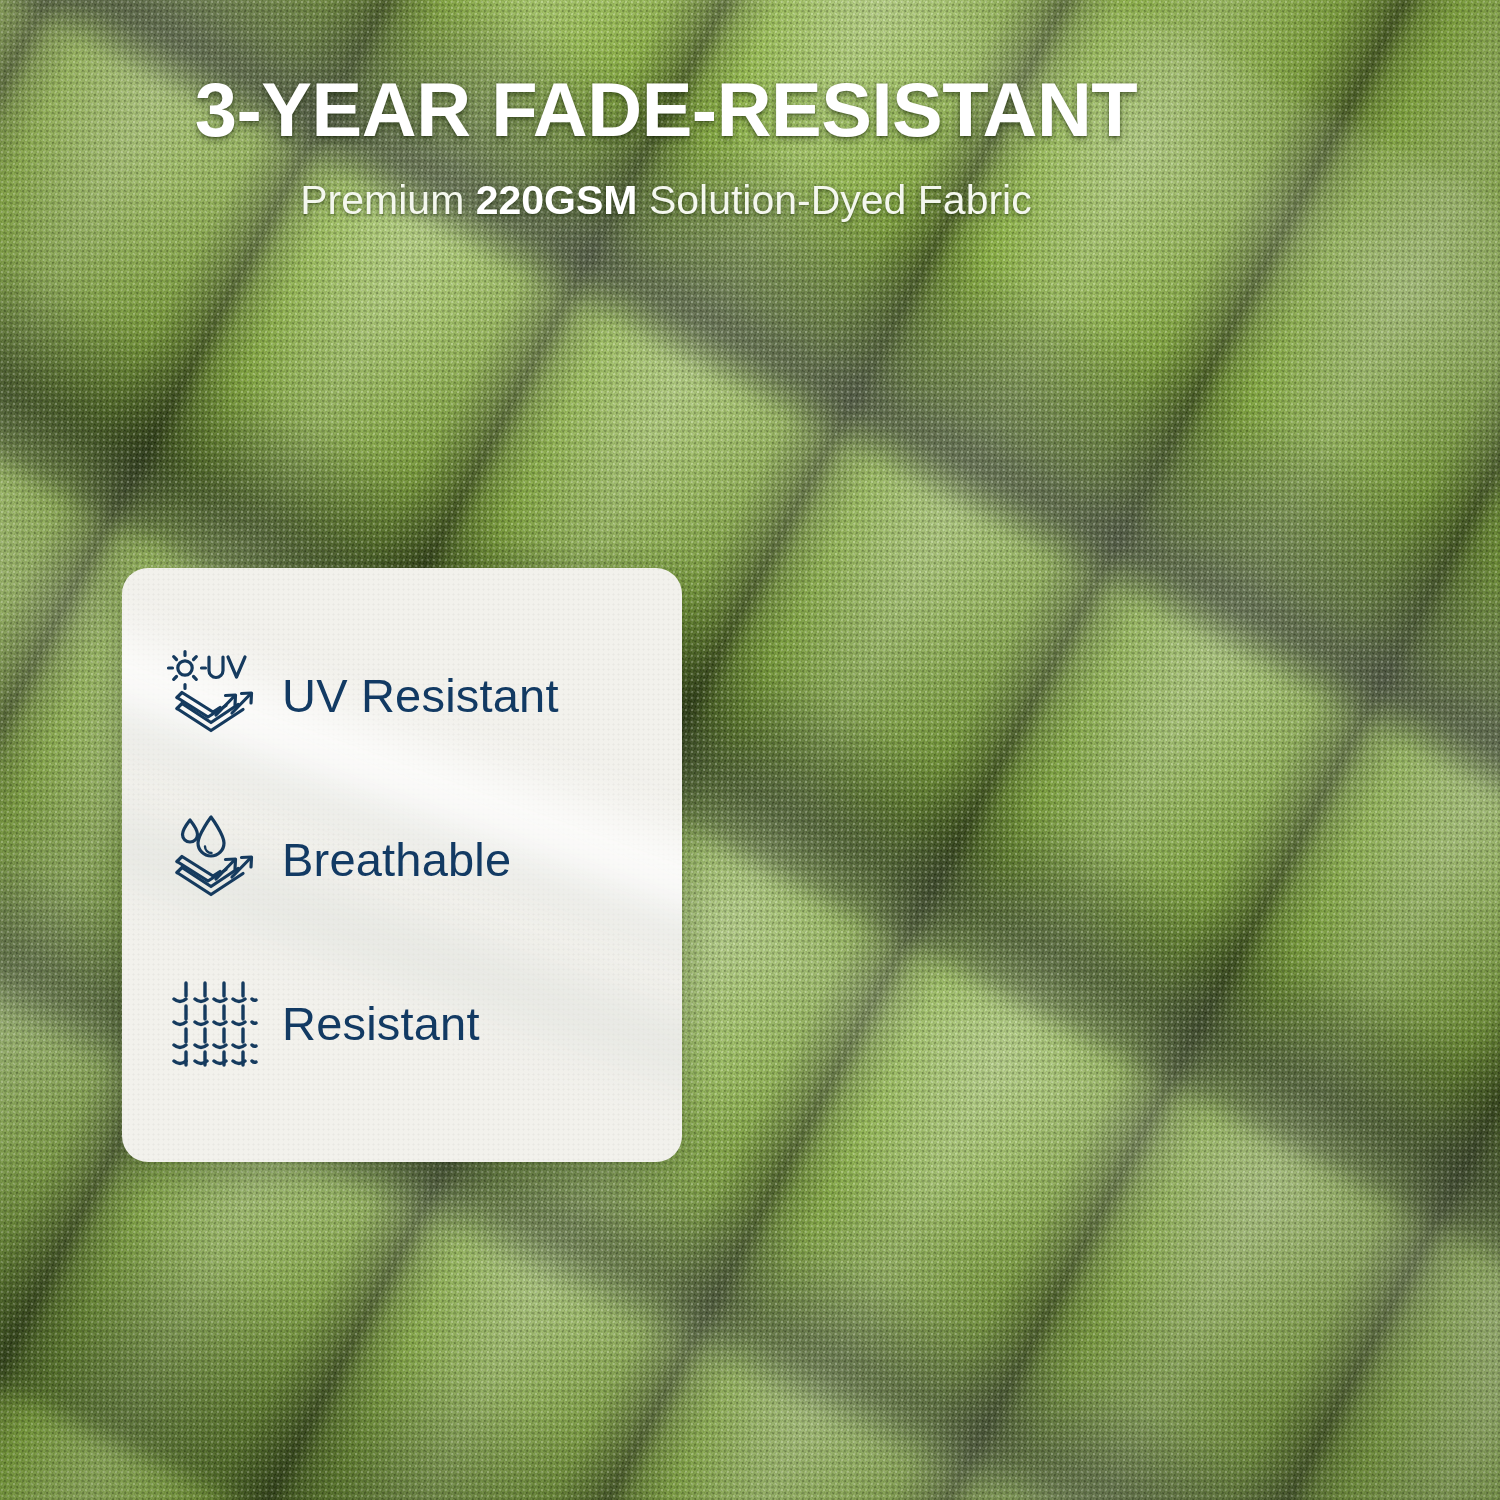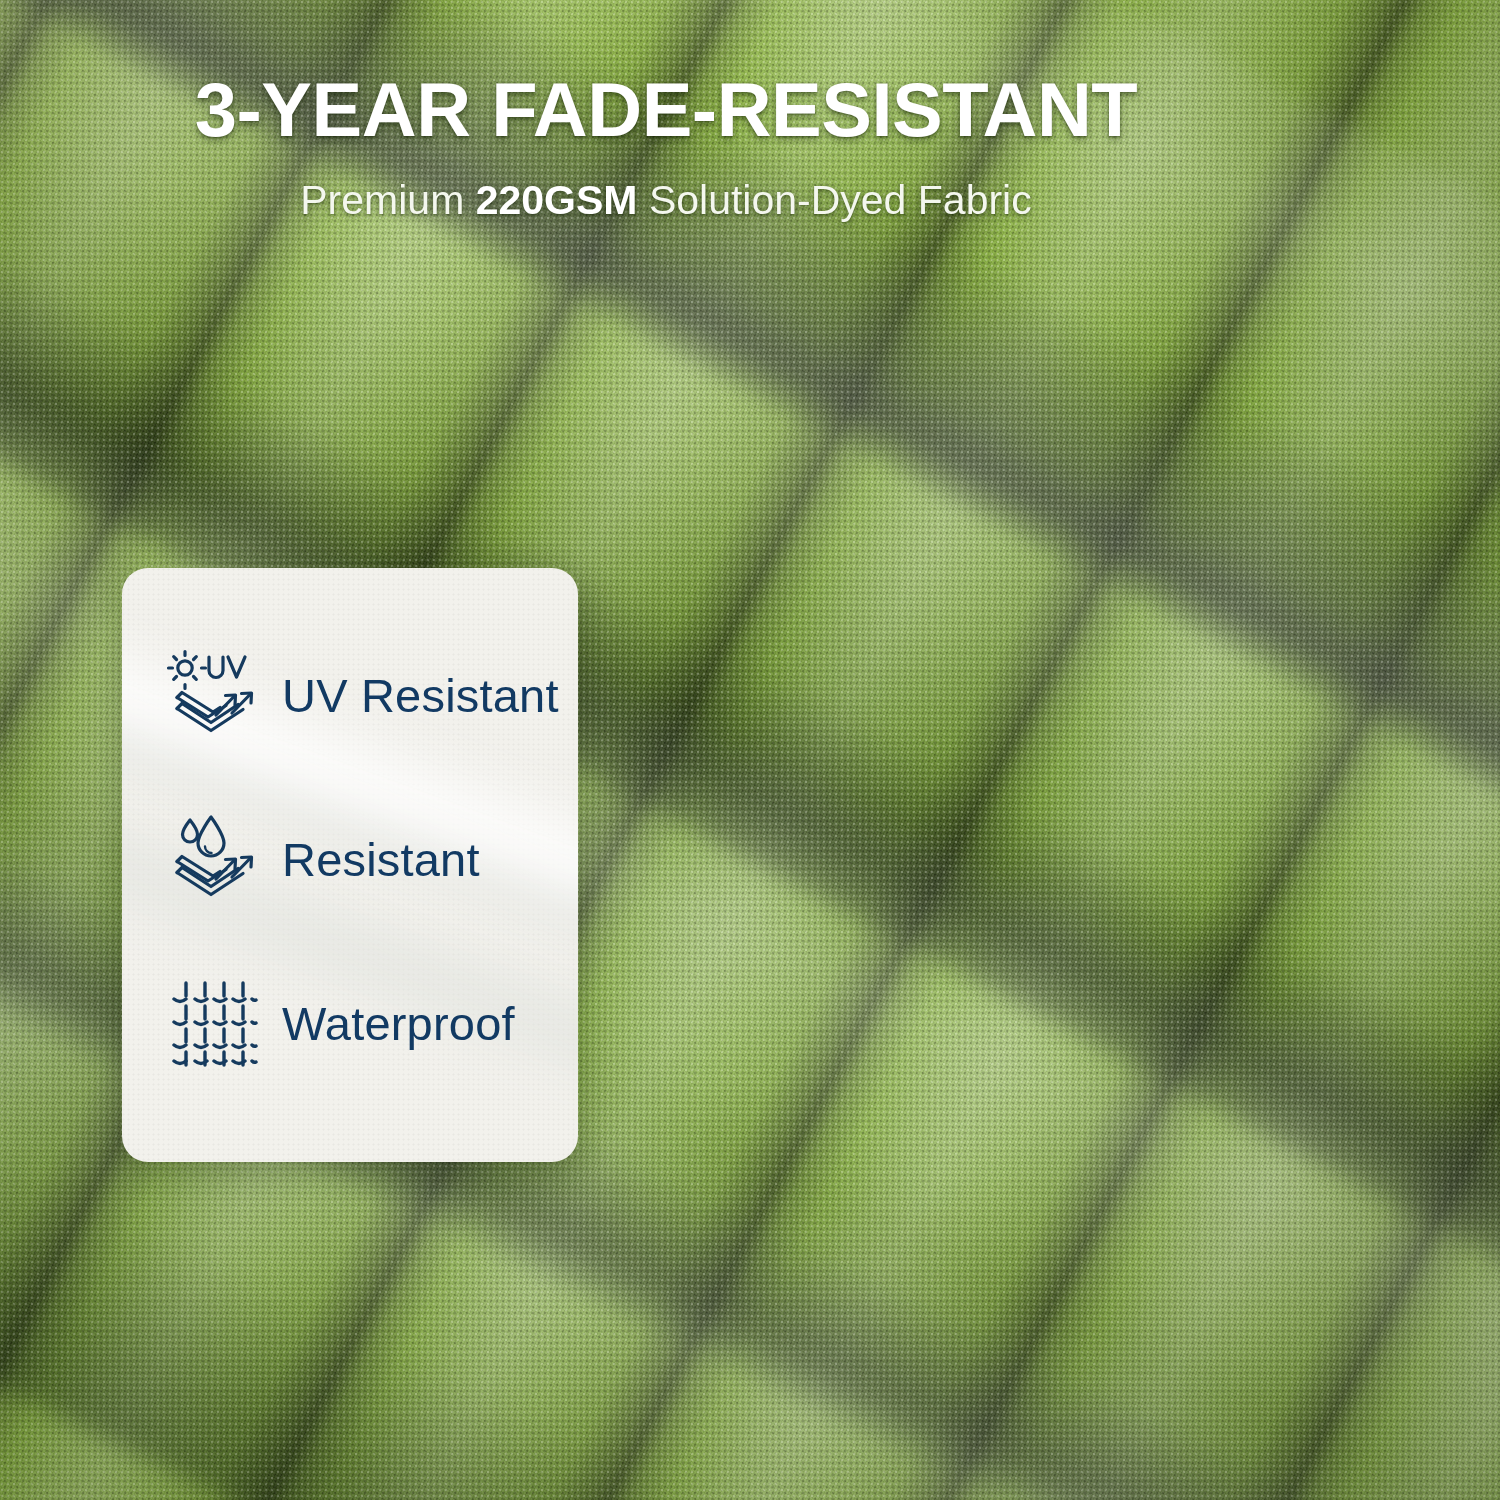--- a/index.html
+++ b/index.html
@@ -127,21 +127,21 @@
     line-height:1.1;
     font-weight:400;
     color:#f4f7ee;
     text-shadow:0 2px 6px rgba(20,35,5,0.42), 0 1px 2px rgba(20,35,5,0.3);
   }
   .subhead b{font-weight:700;color:#ffffff;margin-top:20px;}
 
   
   .feature-card{
     position:absolute;left:122px;top:568px;
-    width:456px;height:594px;
+    width:560px;height:594px;
     border-radius:26px;
     background:#f2f1ec;
     box-shadow:0 10px 34px rgba(15,30,5,0.30);
     overflow:hidden;
     display:flex;flex-direction:column;
     justify-content:center;
     padding:0 0 12px 40px;
     box-sizing:border-box;
   }
   .card-texture{
@@ -249,37 +249,37 @@
 
             <path d="M13 63.5 L47 85.5 L79 64.5"></path>
             <path d="M13 63.5 L18 58.5 L47 77.5 L74 59.5"></path>
 
             <path d="M52 70 L70 51.5"></path>
             <path d="M61.5 50.5 L71.5 50 L71 60"></path>
             <path d="M68 68 L86 49.5"></path>
             <path d="M77.5 48.5 L87.5 48 L87 58"></path>
           </svg>
         </span>
-        <span class="feature-label">Resistant</span>
+        <span class="feature-label">Breathable</span>
       </div>
 
       <div class="feature-row">
         <span class="feature-icon">
           <svg width="100" height="100" viewBox="0 0 100 100" fill="none" stroke="#153a5e" stroke-width="3.4" stroke-linecap="round" stroke-linejoin="round">
 
             <path d="M22 10 v13 M22 33 v13 M22 56 v13 M22 79 v13"></path>
             <path d="M41 10 v13 M41 33 v13 M41 56 v13 M41 79 v13"></path>
             <path d="M60 10 v13 M60 33 v13 M60 56 v13 M60 79 v13"></path>
             <path d="M79 10 v13 M79 33 v13 M79 56 v13 M79 79 v13"></path>
 
             <path d="M10 26 q6 5 12 0 M31 26 q6 5 12 0 M50 26 q6 5 12 0 M69 26 q6 5 12 0 M88 26 q2 2 4 1"></path>
             <path d="M10 49 q6 5 12 0 M31 49 q6 5 12 0 M50 49 q6 5 12 0 M69 49 q6 5 12 0 M88 49 q2 2 4 1"></path>
             <path d="M10 72 q6 5 12 0 M31 72 q6 5 12 0 M50 72 q6 5 12 0 M69 72 q6 5 12 0 M88 72 q2 2 4 1"></path>
             <path d="M10 88 q6 5 12 0 M31 88 q6 5 12 0 M50 88 q6 5 12 0 M69 88 q6 5 12 0 M88 88 q2 2 4 1"></path>
           </svg>
         </span>
-        <span class="feature-label">Waterproof</span>
+        <span class="feature-label">Resistant</span>
       </div>
 
     </div>
   </div>
 
 </div>
 
 </body></html>

